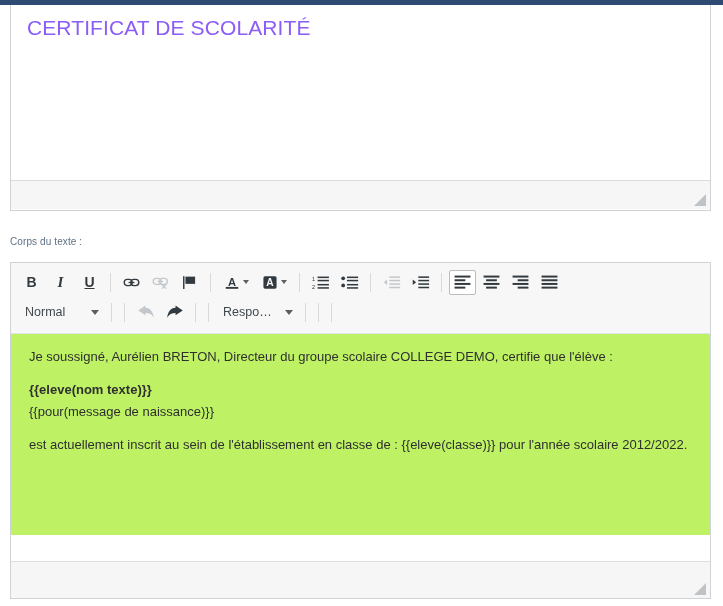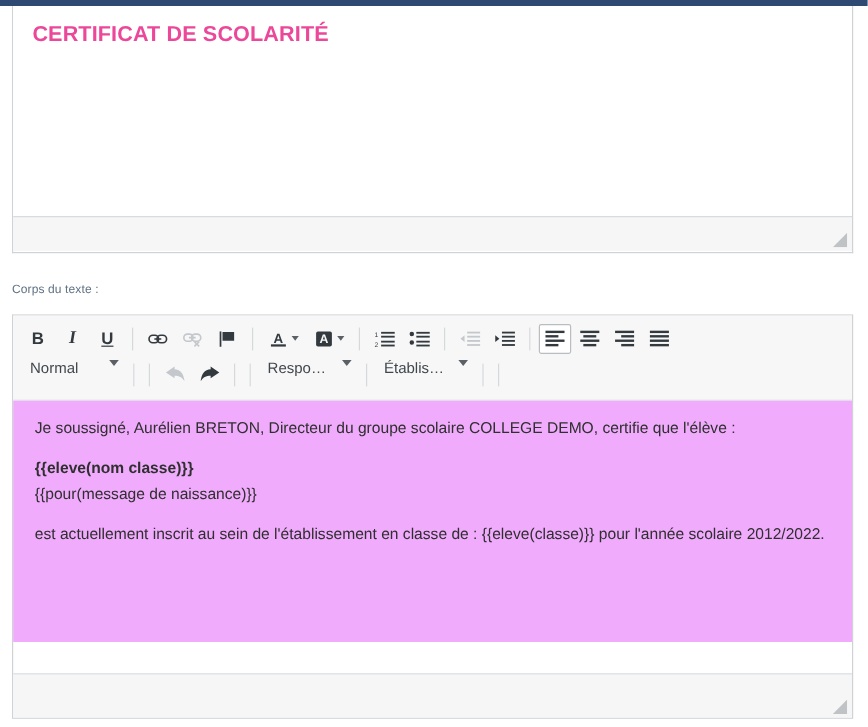--- a/index.html
+++ b/index.html
@@ -40,24 +40,24 @@
   .title-input-area {
     position: absolute;
     top: 0; left: 0; right: 0;
     height: 175px;
     box-sizing: border-box;
     padding: 9px 16px;
     background: #ffffff;
     overflow: hidden;
   }
   .title-text {
-    font-size: 18px;
+    font-size: 21px;
     line-height: 28px;
-    color: #ec4899;
-    font-weight: 700;
+    color: #8b5cf6;
+    font-weight: 400;
     letter-spacing: 0.1px;
     white-space: pre-wrap;
   }
   .title-footer {
     position: absolute;
     left: 0; right: 0;
     top: 175px;
     height: 29px;
     background: #f6f6f6;
     border-top: 1px solid #d9dcdf;
@@ -143,20 +143,21 @@
     font-weight: bold;
     font-size: 14px;
     line-height: 1;
   }
   .tb-text.ital { font-style: italic; font-family: "Liberation Serif", serif; font-size: 15px; }
   .tb-text.under { text-decoration: underline; }
 
   
   .tb-select {
     display: flex;
+    align-items: center;
     justify-content: space-between;
     height: 24px;
     box-sizing: border-box;
     padding: 0 6px 0 8px;
     font-size: 12.5px;
     color: #41484d;
     cursor: pointer;
     white-space: nowrap;
     overflow: hidden;
   }
@@ -178,21 +179,21 @@
     border-right-width: 3.5px;
     border-top-width: 4.5px;
     margin-left: 3px;
   }
 
   
   .editor-content {
     height: 201px;
     padding: 14px 18px 0 18px;
     box-sizing: border-box;
-    background: #f0abfc;
+    background: #bef264;
     overflow: hidden;
   }
   .doc-line {
     font-size: 13px;
     line-height: 17px;
     color: #2f2f2f;
     margin: 0 0 16px 0;
   }
   .doc-line.tight { margin-bottom: 5px; }
   .doc-line.b { font-weight: bold; }
@@ -413,33 +414,29 @@
         </span>
       </div>
 
       <div class="tb-sep"></div>
       <div class="tb-sep"></div>
       <div class="tb-select" style="width:84px">
         <span class="cap">Respons…</span>
         <span class="caret"></span>
       </div>
       <div class="tb-sep"></div>
-      <div class="tb-select" style="width:84px">
-        <span class="cap">Établiss…</span>
-        <span class="caret"></span>
-      </div>
       <div class="tb-sep"></div>
       <div class="tb-sep"></div>
     </div>
 
   </div>
 
   <div class="editor-content">
     <p class="doc-line">Je soussigné, Aurélien BRETON, Directeur du groupe scolaire COLLEGE DEMO, certifie que l'élève :</p>
-    <p class="doc-line b tight">{{eleve(nom classe)}}</p>
+    <p class="doc-line b tight">{{eleve(nom texte)}}</p>
     <p class="doc-line">{{pour(message de naissance)}}</p>
     <p class="doc-line">est actuellement inscrit au sein de l'établissement en classe de : {{eleve(classe)}} pour l'année scolaire 2012/2022.</p>
   </div>
 
   <div class="editor-footer">
     <div class="resize-grip">
         <i></i>
       </div>
   </div>
 </div>

